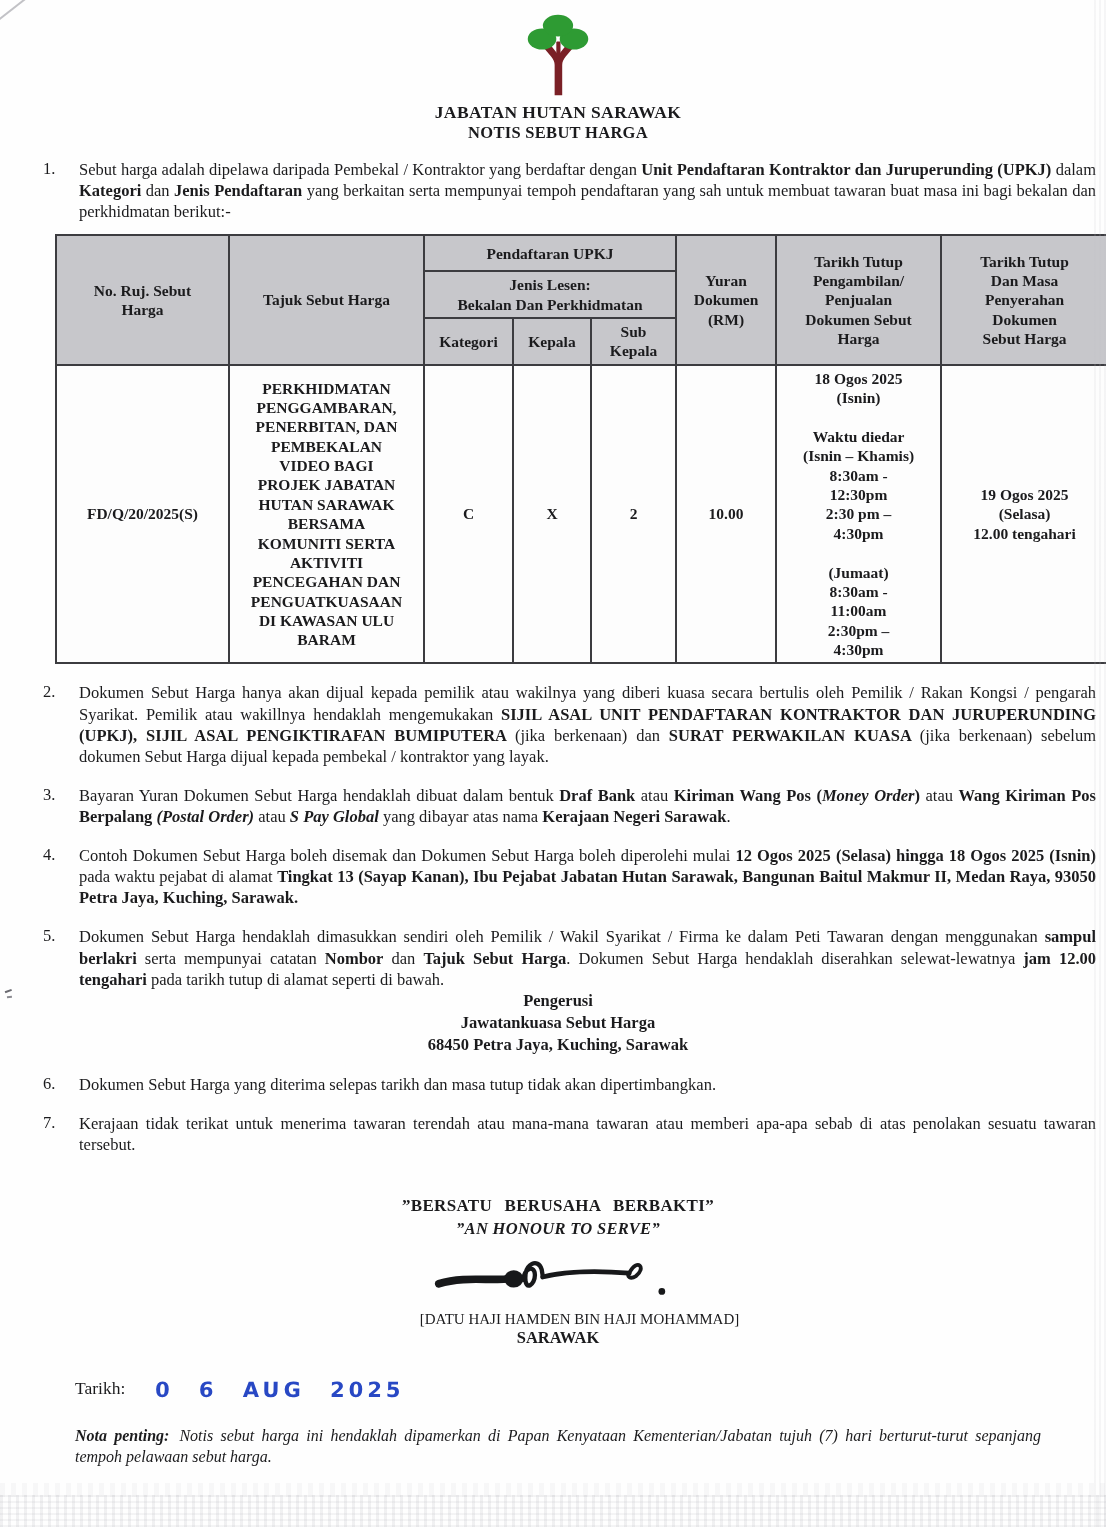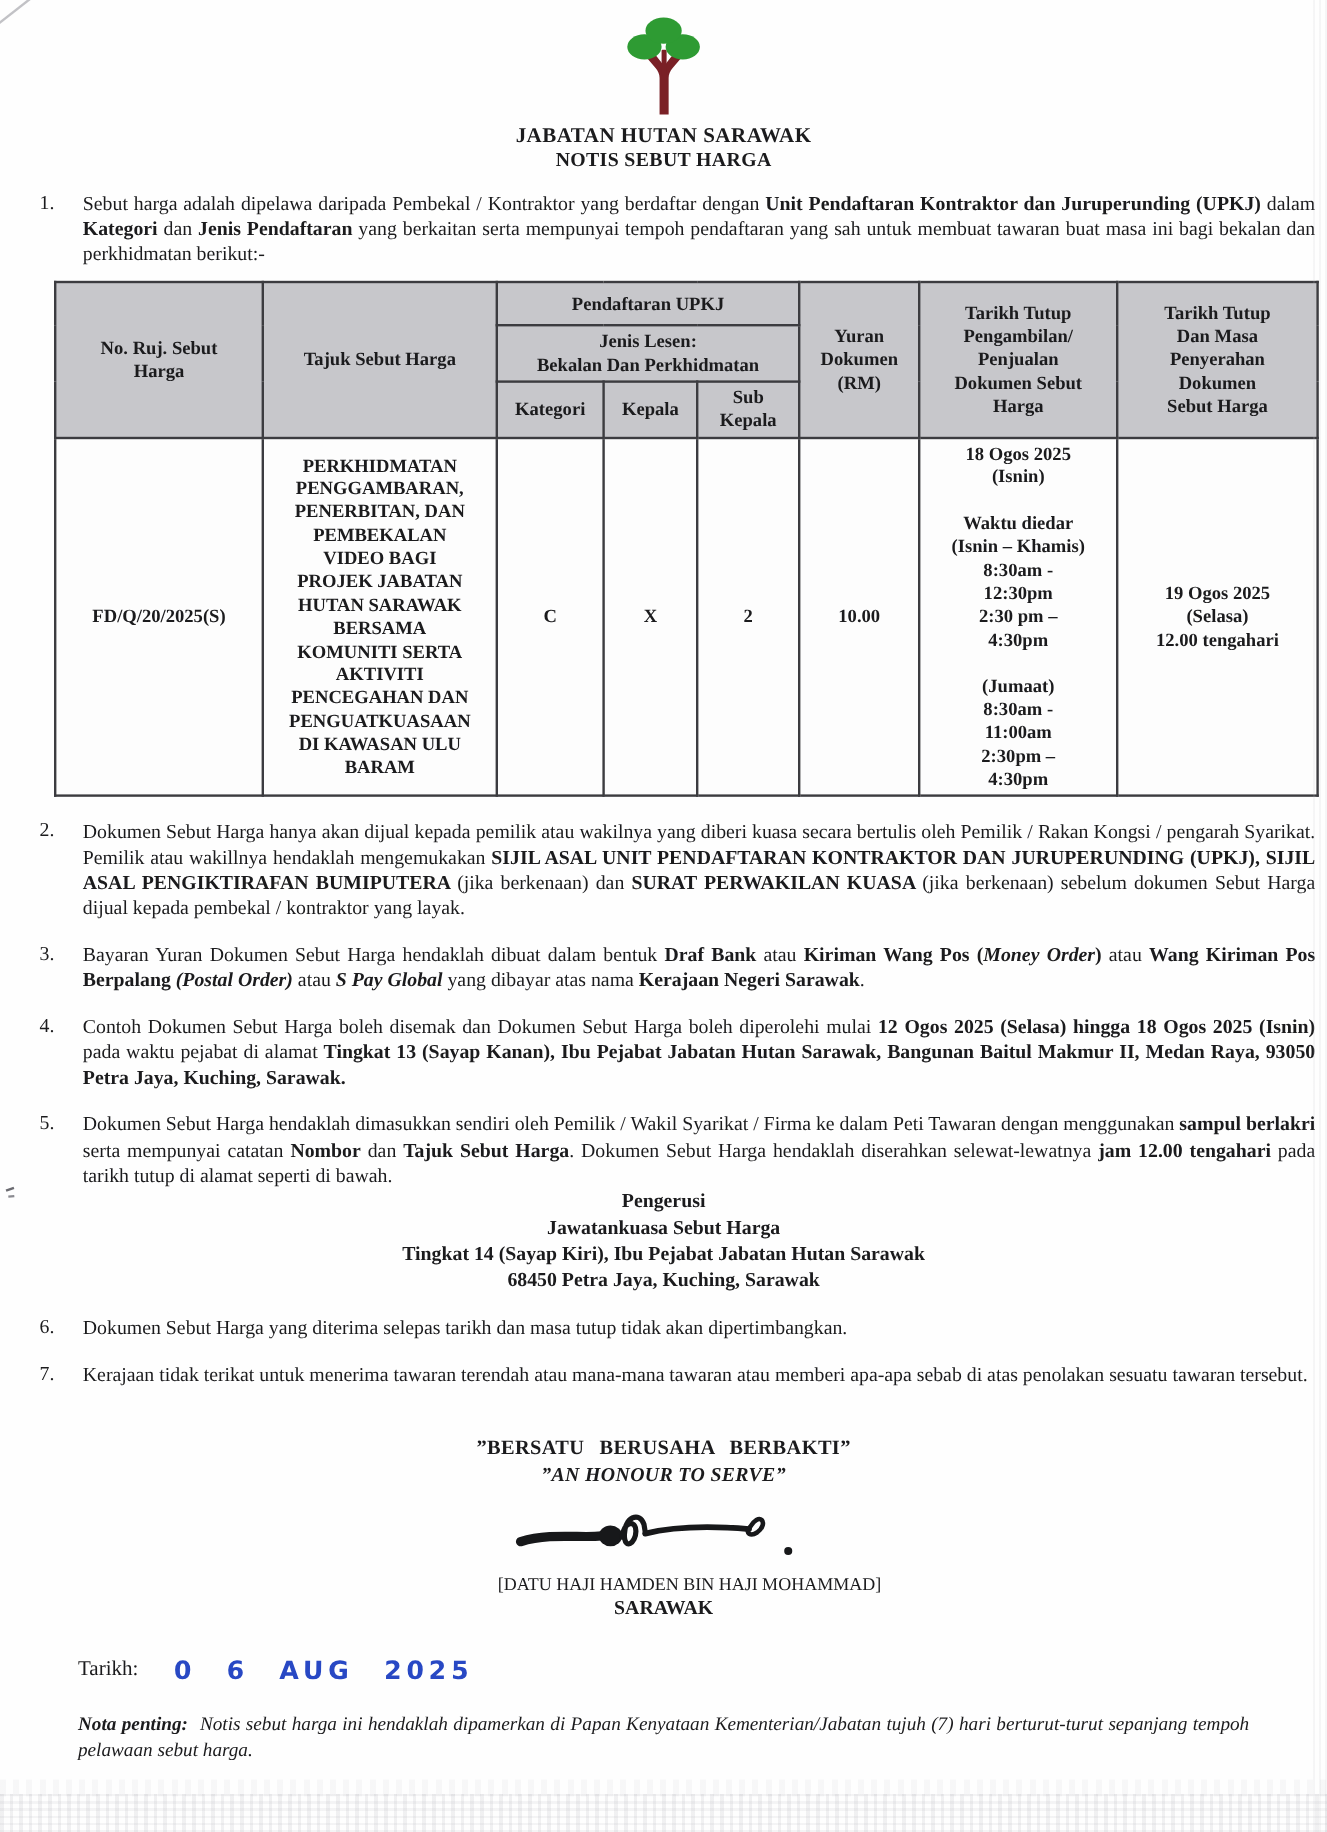--- a/index.html
+++ b/index.html
@@ -5,20 +5,21 @@
   * { margin:0; padding:0; box-sizing:border-box; }
   html,body { background:#e9e9ea; }
   .page {
     position:relative;
     width:1106px; height:1527px;
     margin:0 auto;
     background:#fefefe;
     font-family:"Liberation Serif", serif;
     color:#1b1b1d;
     overflow:hidden;
+    padding-left:10px;
   }
   
   .scan-corner { position:absolute; top:6px; left:-28px; width:86px; height:2px;
     background:#c2c2c6; transform:rotate(-38deg); }
   .pen-mark { position:absolute; left:5px; top:990px; width:7px; height:3px;
     border-top:2px solid #6a6a70; transform:rotate(-20deg); }
   .pen-mark::after { content:""; position:absolute; left:0; top:4px; width:5px; height:2px;
     background:#8a8a90; transform:rotate(15deg); }
   .scan-right { position:absolute; top:0; right:0; width:12px; height:100%;
     background:repeating-linear-gradient(90deg, rgba(190,190,196,.30) 0 2px, transparent 2px 5px);
@@ -205,21 +206,20 @@
     <div class="para-text"><span>Contoh Dokumen Sebut Harga boleh disemak dan Dokumen Sebut Harga boleh diperolehi mulai </span><span style="font-weight: bold;">12 Ogos 2025 (Selasa) hingga 18 Ogos 2025 (Isnin)</span><span> pada waktu pejabat di alamat </span><span style="font-weight: bold;">Tingkat 13 (Sayap Kanan), Ibu Pejabat Jabatan Hutan Sarawak, Bangunan Baitul Makmur II, Medan Raya, 93050 Petra Jaya, Kuching, Sarawak.</span></div>
   </div>
   <div class="para-row">
     <div class="para-num">5.</div>
     <div class="para-text"><span>Dokumen Sebut Harga hendaklah dimasukkan sendiri oleh Pemilik / Wakil Syarikat / Firma ke dalam Peti Tawaran dengan menggunakan </span><span style="font-weight: bold;">sampul berlakri</span><span> serta mempunyai catatan </span><span style="font-weight: bold;">Nombor</span><span> dan </span><span style="font-weight: bold;">Tajuk Sebut Harga</span><span>. Dokumen Sebut Harga hendaklah diserahkan selewat-lewatnya </span><span style="font-weight: bold;">jam 12.00 tengahari</span><span> pada tarikh tutup di alamat seperti di bawah.</span></div>
   </div>
 
   <div class="center-block address-block">
     <div>Pengerusi</div>
     <div>Jawatankuasa Sebut Harga</div>
-    <div>Tingkat 14 (Sayap Kiri), Ibu Pejabat Jabatan Hutan Sarawak</div>
     <div>68450 Petra Jaya, Kuching, Sarawak</div>
   </div>
 
   <div class="para-row">
     <div class="para-num">6.</div>
     <div class="para-text"><span>Dokumen Sebut Harga yang diterima selepas tarikh dan masa tutup tidak akan dipertimbangkan.</span></div>
   </div>
   <div class="para-row">
     <div class="para-num">7.</div>
     <div class="para-text"><span>Kerajaan tidak terikat untuk menerima tawaran terendah atau mana-mana tawaran atau memberi apa-apa sebab di atas penolakan sesuatu tawaran tersebut.</span></div>

